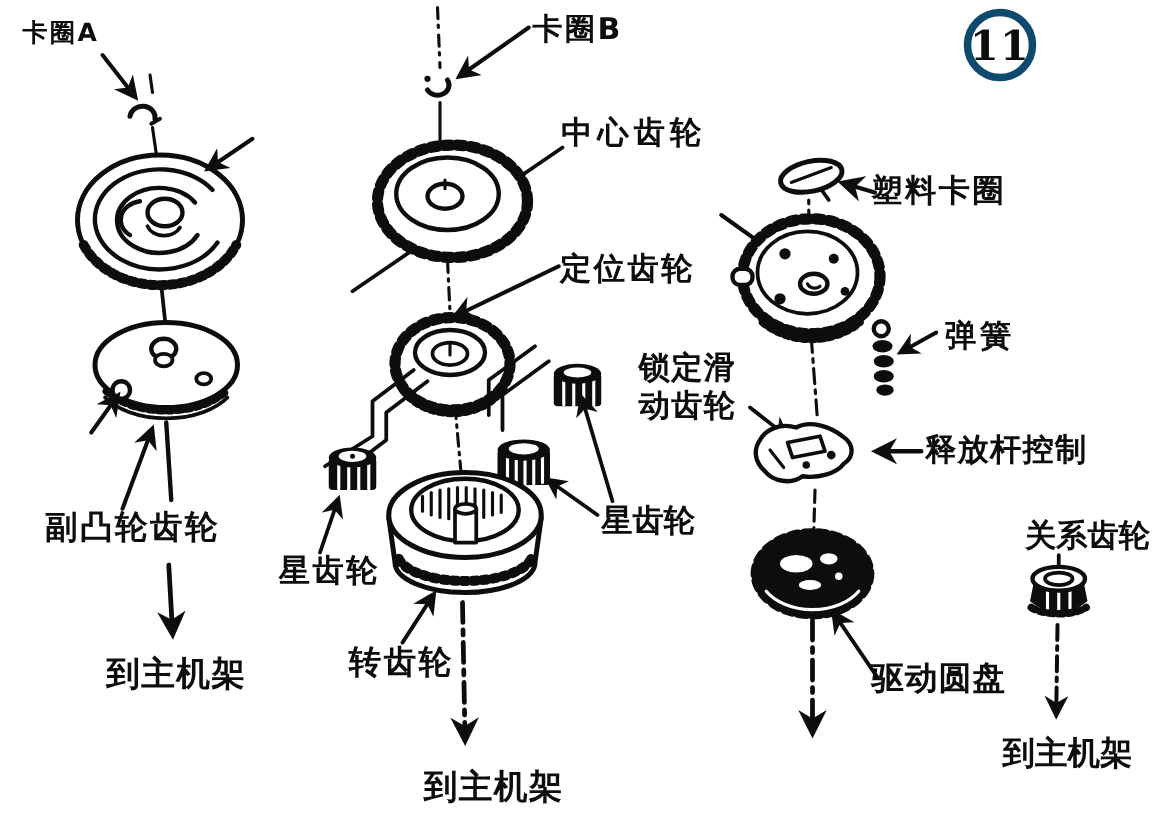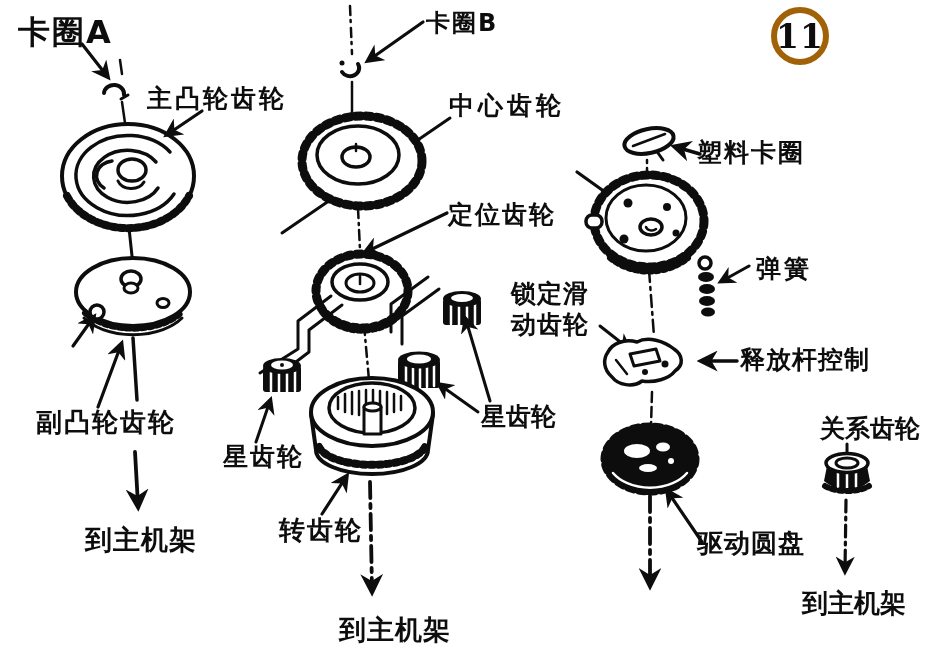--- a/index.html
+++ b/index.html
@@ -8,21 +8,21 @@
     font-family:"DejaVu Sans",sans-serif;color:#0d0d0d;
   }
   #art{position:absolute;left:0;top:0;width:926px;height:654px;}
   .lbl{
     position:absolute;font-weight:700;line-height:1.05;white-space:nowrap;
     color:#0d0d0d;font-family:"DejaVu Sans",sans-serif;
   }
   .lbl.two{white-space:normal;line-height:1.22;}
   #fig-badge{
     position:absolute;left:771px;top:7px;width:46px;height:46px;
-    border:6px solid #a16207;border-radius:50%;
+    border:6px solid #0c4a6e;border-radius:50%;
     display:flex;align-items:center;justify-content:center;
     font-family:"DejaVu Serif",serif;font-weight:700;font-size:33px;color:#0d0d0d;
     letter-spacing:1px;
   }
 </style>
 </head>
 <body>
 
 <div id="stage">
 
@@ -220,22 +220,21 @@
         <ellipse cx="847" cy="463" rx="11" ry="5" fill="#ffffff" stroke-width="3"></ellipse>
         <path d="M825 486 A27 12 0 0 0 869 486" stroke-width="6" stroke-dasharray="3.5 4"></path>
         <line x1="846" y1="500" x2="845" y2="570" stroke-width="3.2" stroke-dasharray="12 5 3 5" marker-end="url(#ah)"></line>
       </g>
 
     </g>
   </svg>
 
   <div id="fig-badge">11</div>
 
-  <div class="lbl" style="left:18px;top:16px;font-size:32px;letter-spacing:2px">卡圈A</div>
-  <div class="lbl" style="left:147px;top:86px;font-size:25px;letter-spacing:3px">主凸轮齿轮</div>
+  <div class="lbl" style="left:18px;top:16px;font-size:20px;letter-spacing:2px">卡圈A</div>
   <div class="lbl" style="left:36px;top:409px;font-size:26px;letter-spacing:2px">副凸轮齿轮</div>
   <div class="lbl" style="left:85px;top:526px;font-size:27px;letter-spacing:1px">到主机架</div>
 
   <div class="lbl" style="left:426px;top:11px;font-size:24px;letter-spacing:2px">卡圈B</div>
   <div class="lbl" style="left:448px;top:202px;font-size:25px;letter-spacing:2px">定位齿轮</div>
   <div class="lbl" style="left:449px;top:93px;font-size:25px;letter-spacing:4px">中心齿轮</div>
   <div class="lbl" style="left:223px;top:444px;font-size:25px;letter-spacing:2px">星齿轮</div>
   <div class="lbl" style="left:481px;top:404px;font-size:25px">星齿轮</div>
   <div class="lbl" style="left:279px;top:517px;font-size:26px;letter-spacing:2px">转齿轮</div>
   <div class="lbl" style="left:339px;top:616px;font-size:27px;letter-spacing:1px">到主机架</div>

